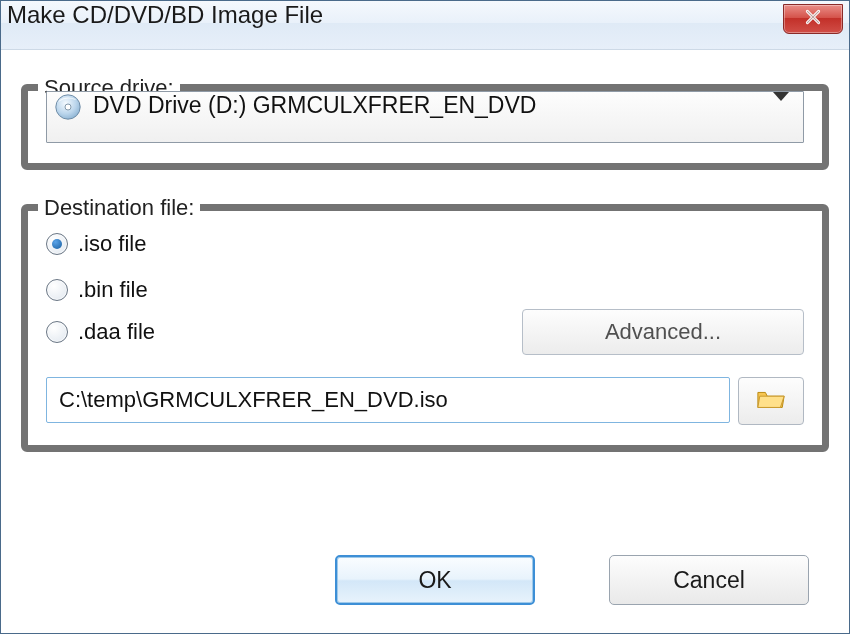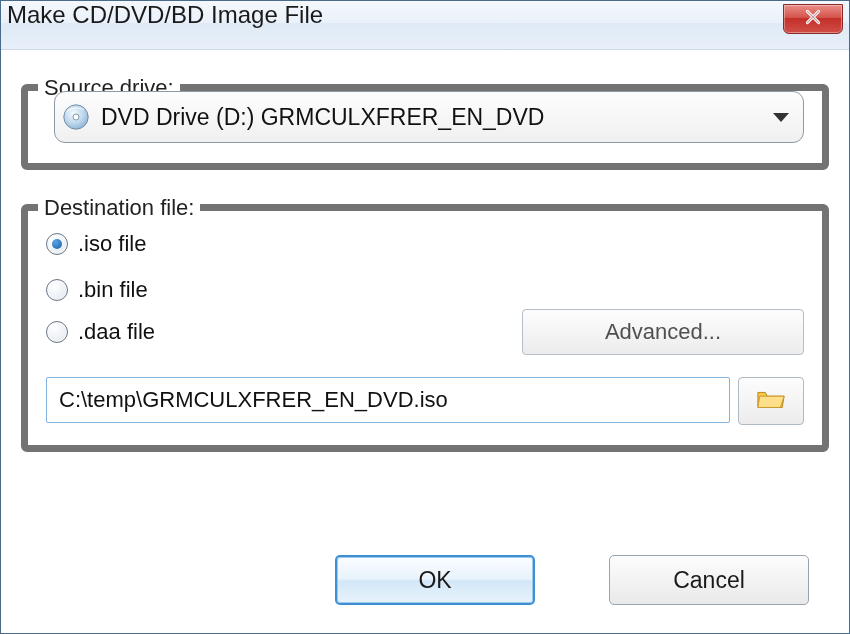--- a/index.html
+++ b/index.html
@@ -77,29 +77,27 @@
     left: 10px;
     background: #ffffff;
     padding: 0 6px;
     font-size: 22px;
     color: #222;
   }
 
   
   .combo {
     display: flex;
-    align-items: center;
     height: 50px;
     border: 1px solid #8f9aa6;
-    border-radius: 11px;
+    border-radius: 1px;
     background: linear-gradient(to bottom, #fdfdfd, #f0f0f0);
     padding: 0 8px 0 6px;
     cursor: pointer;
     position: relative;
-    margin-left: 8px;
   }
   .combo .disc-icon {
     width: 30px;
     height: 30px;
     margin-right: 10px;
     flex-shrink: 0;
   }
   .combo .combo-text {
     font-size: 23px;
     color: #111;

